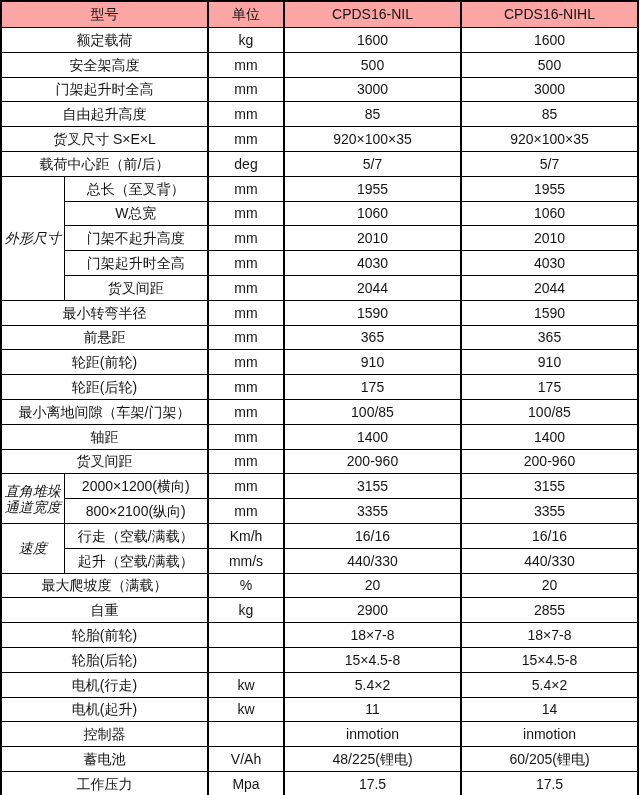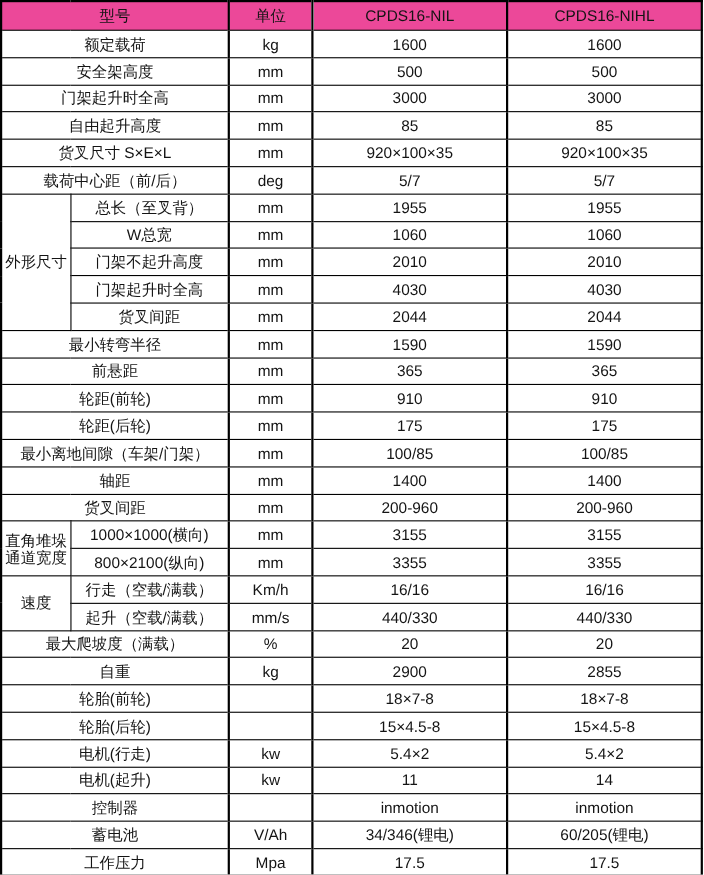--- a/index.html
+++ b/index.html
@@ -19,26 +19,26 @@
     border: 1px solid #000;
     text-align: center;
     vertical-align: middle;
     padding: 0 2px;
     font-size: 14px;
     font-weight: normal;
     line-height: 1.15;
     overflow: hidden;
   }
   .spec thead th {
-    background: #ec4899;
+    background: #fca5a5;
     height: 25px;
   }
   .spec tbody tr { height: 24.8px; background: #ffffff; }
   .bl2 { border-left-width: 2px !important; }
-  .group-cell { padding: 0 1px; }
+  .group-cell { padding: 0 1px; font-style: italic; }
 </style>
 </head>
 <body>
 
 <table class="spec">
   <colgroup>
     <col style="width:63px">
     <col style="width:144px">
     <col style="width:76px">
     <col style="width:177px">
@@ -157,21 +157,21 @@
         <td class="value-cell bl2">1400</td>
       </tr>
       <tr>
         <td class="label-cell" colspan="2">货叉间距</td>
         <td class="unit-cell bl2">mm</td>
         <td class="value-cell bl2">200-960</td>
         <td class="value-cell bl2">200-960</td>
       </tr>
       <tr>
         <td class="group-cell" rowspan="2">直角堆垛通道宽度</td>
-        <td class="label-cell">1000×1000(横向)</td>
+        <td class="label-cell">2000×1200(横向)</td>
         <td class="unit-cell bl2">mm</td>
         <td class="value-cell bl2">3155</td>
         <td class="value-cell bl2">3155</td>
       </tr>
       <tr>
         <td class="label-cell">800×2100(纵向)</td>
         <td class="unit-cell bl2">mm</td>
         <td class="value-cell bl2">3355</td>
         <td class="value-cell bl2">3355</td>
       </tr>
@@ -226,21 +226,21 @@
       </tr>
       <tr>
         <td class="label-cell" colspan="2">控制器</td>
         <td class="unit-cell bl2"></td>
         <td class="value-cell bl2">inmotion</td>
         <td class="value-cell bl2">inmotion</td>
       </tr>
       <tr>
         <td class="label-cell" colspan="2">蓄电池</td>
         <td class="unit-cell bl2">V/Ah</td>
-        <td class="value-cell bl2">34/346(锂电)</td>
+        <td class="value-cell bl2">48/225(锂电)</td>
         <td class="value-cell bl2">60/205(锂电)</td>
       </tr>
       <tr>
         <td class="label-cell" colspan="2">工作压力</td>
         <td class="unit-cell bl2">Mpa</td>
         <td class="value-cell bl2">17.5</td>
         <td class="value-cell bl2">17.5</td>
       </tr>
     </tbody>
 </table>

